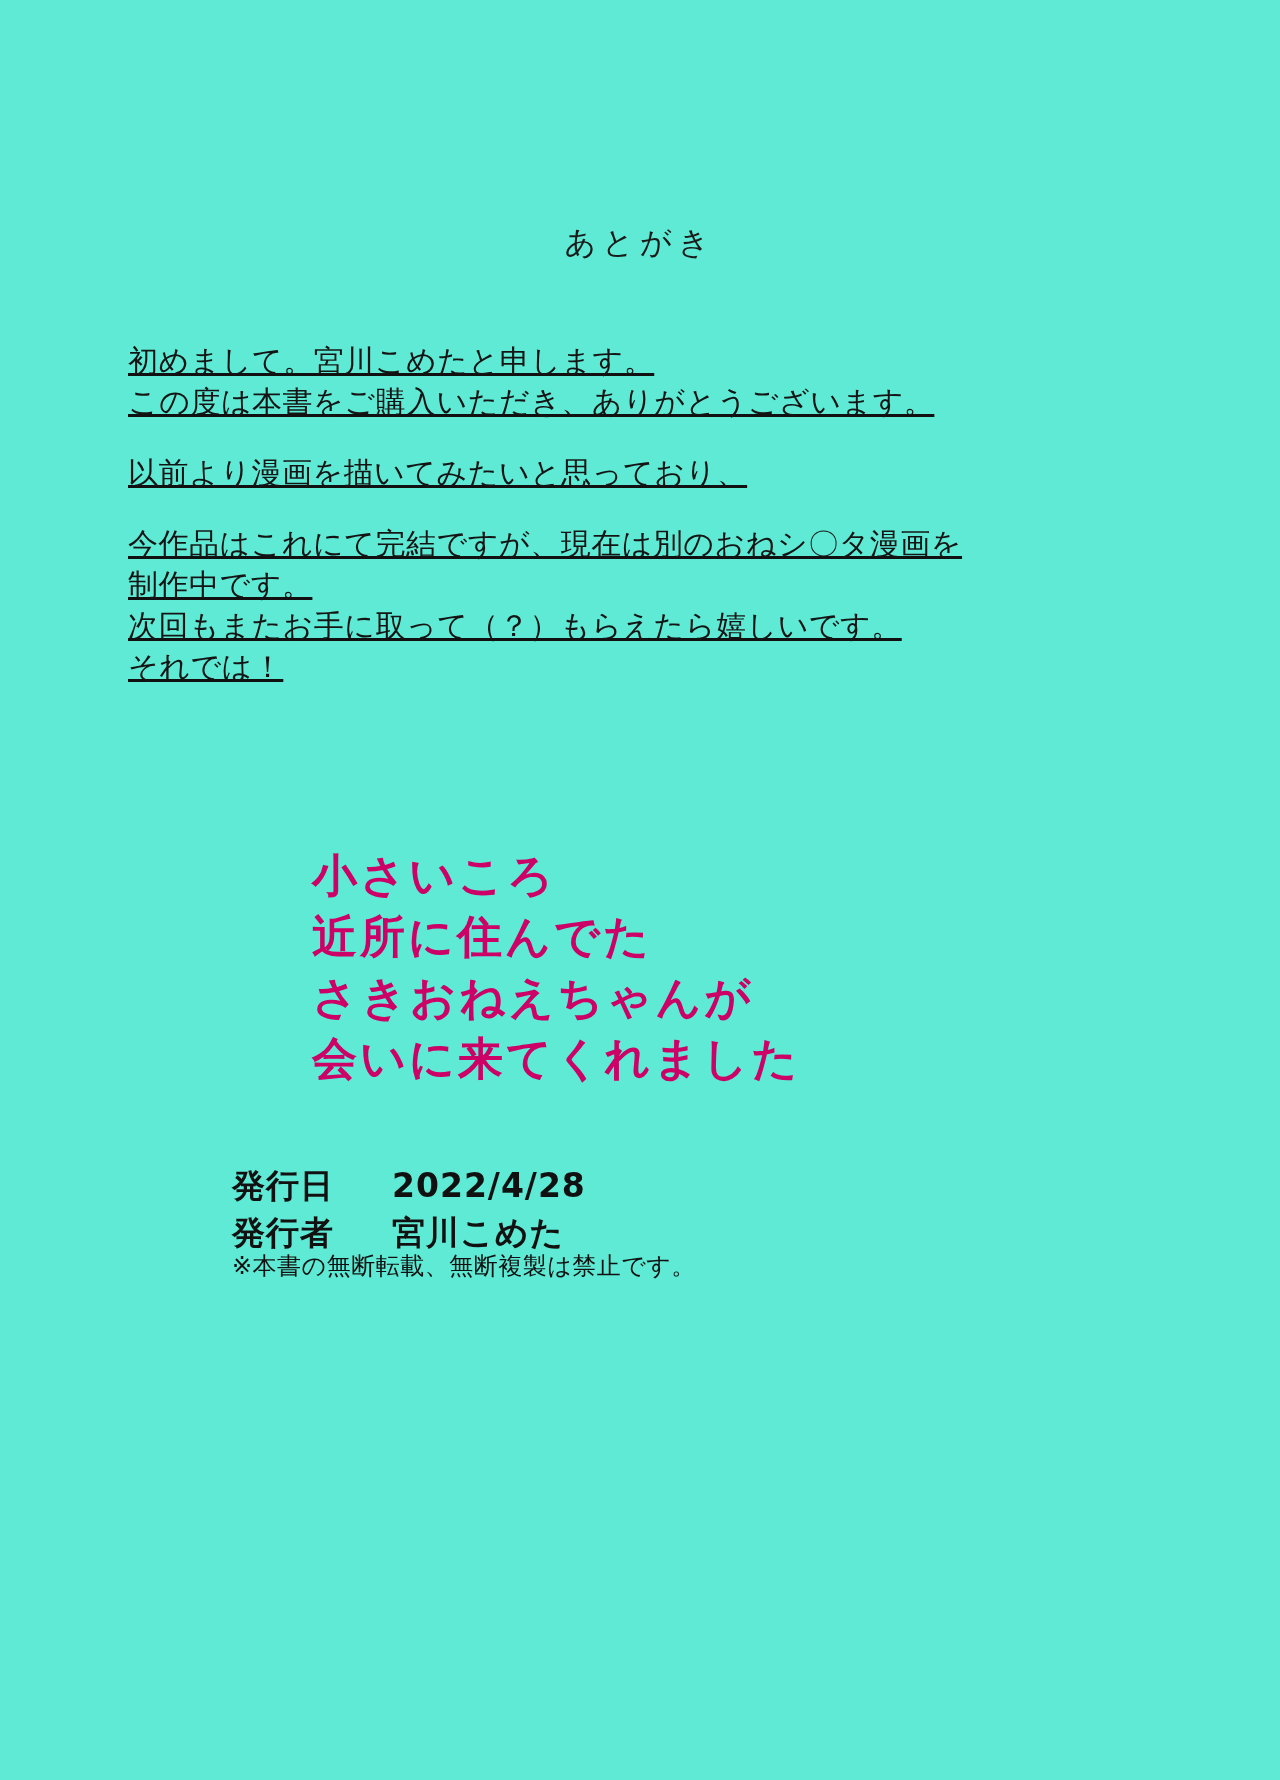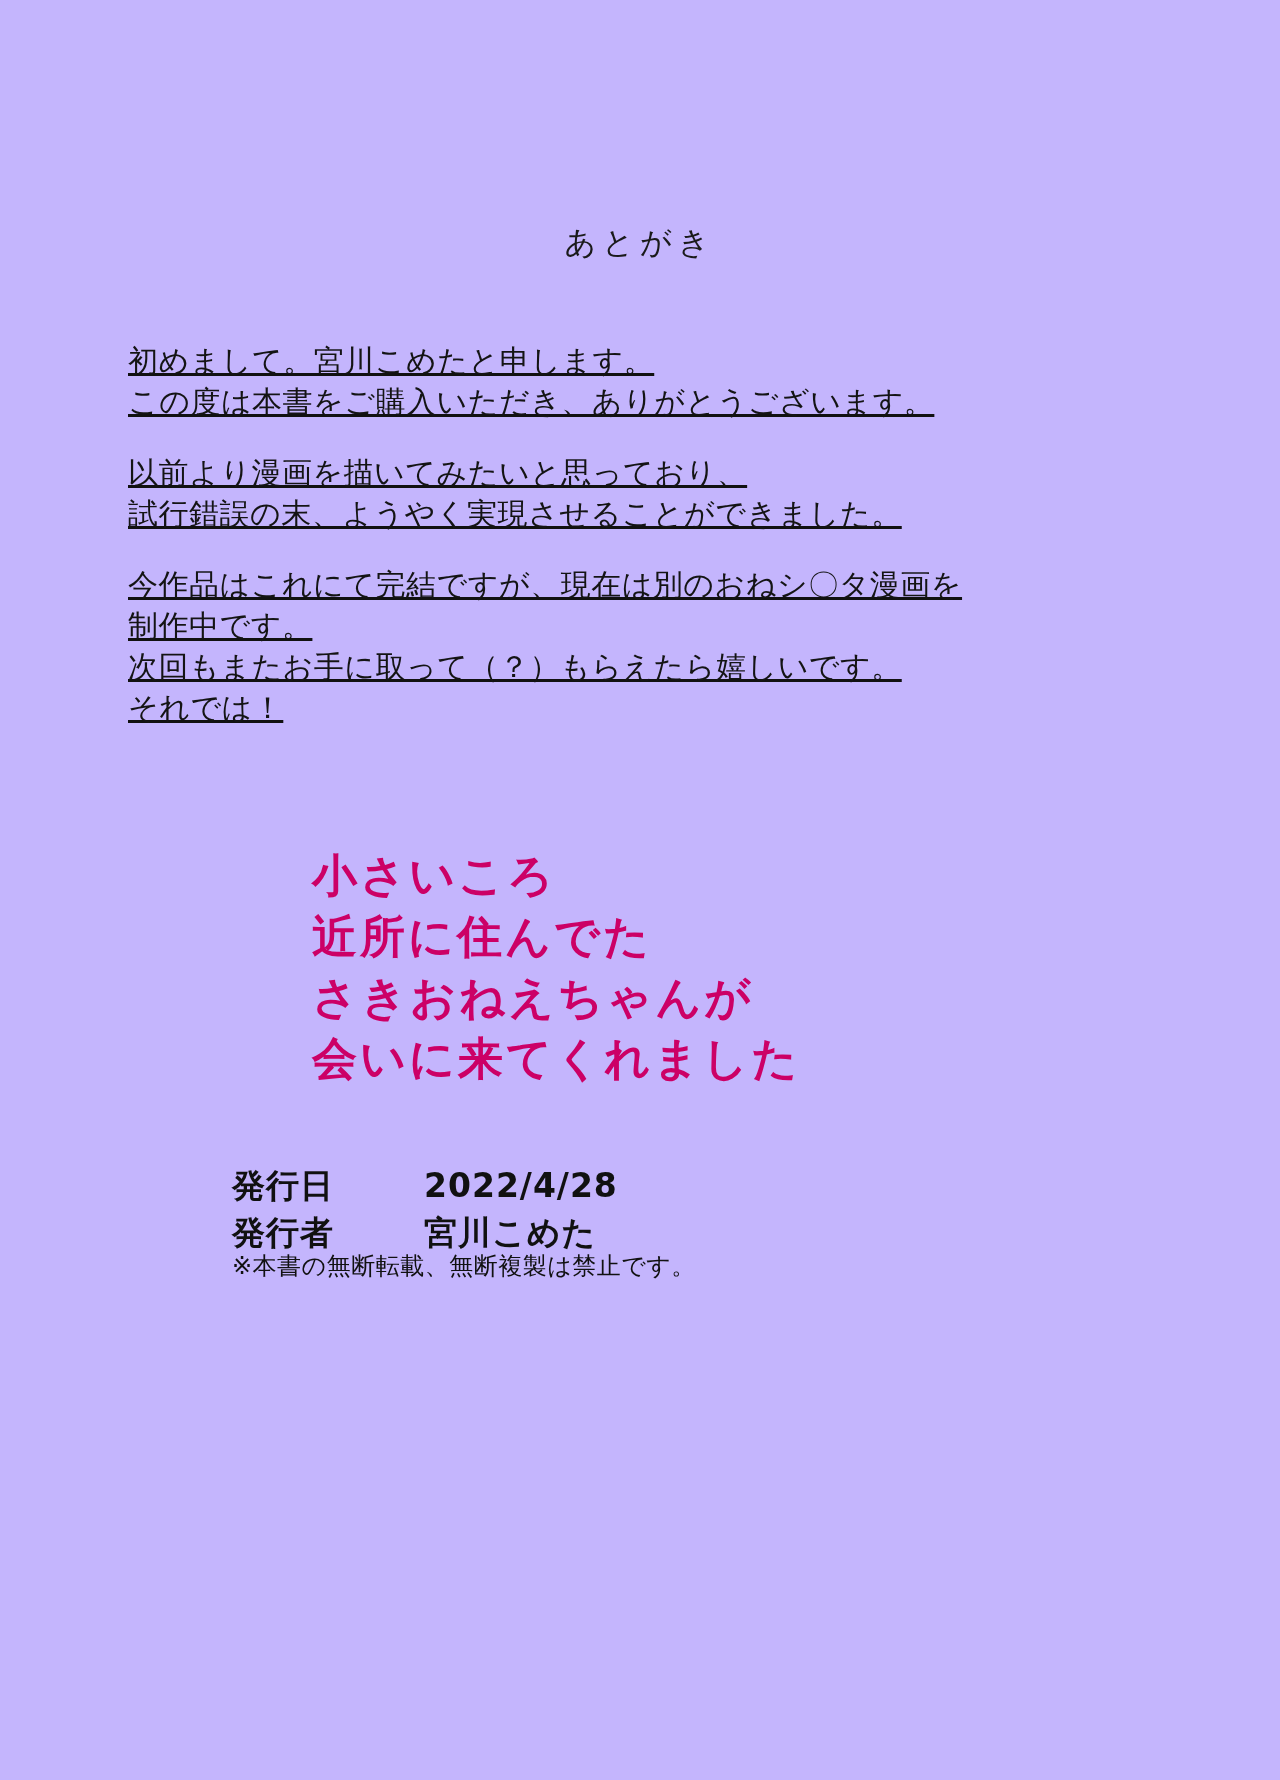--- a/index.html
+++ b/index.html
@@ -12,21 +12,21 @@
     height: 1780px;
     position: relative;
     font-family: "DejaVu Sans", "Liberation Sans", sans-serif;
     color: #111111;
     overflow: hidden;
   }
 
   .page {
     position: absolute;
     inset: 0;
-    background: #c4b5fd;
+    background: #5eead4;
   }
 
   
   .afterword-title {
     position: absolute;
     top: 222px;
     left: 0;
     width: 1280px;
     text-align: center;
     font-size: 31px;
@@ -83,21 +83,20 @@
   }
   .colophon-row {
     display: flex;
     align-items: baseline;
     font-size: 33px;
     line-height: 47px;
     font-weight: 600;
     letter-spacing: 1px;
     color: #111111;
     white-space: nowrap;
-    gap: 32px;
   }
   .colophon-label {
     width: 160px;
     flex: 0 0 160px;
   }
   .colophon-value {
     letter-spacing: 1px;
   }
 
   .notice {
@@ -121,21 +120,20 @@
 
   <div class="body-block">
 
     <div class="para">
       <div class="line">初めまして。宮川こめたと申します。</div>
       <div class="line">この度は本書をご購入いただき、ありがとうございます。</div>
     </div>
 
     <div class="para">
       <div class="line">以前より漫画を描いてみたいと思っており、</div>
-      <div class="line">試行錯誤の末、ようやく実現させることができました。</div>
     </div>
 
     <div class="para">
       <div class="line">今作品はこれにて完結ですが、現在は別のおねシ〇タ漫画を</div>
       <div class="line">制作中です。</div>
       <div class="line">次回もまたお手に取って（？）もらえたら嬉しいです。</div>
       <div class="line">それでは！</div>
     </div>
 
   </div>

